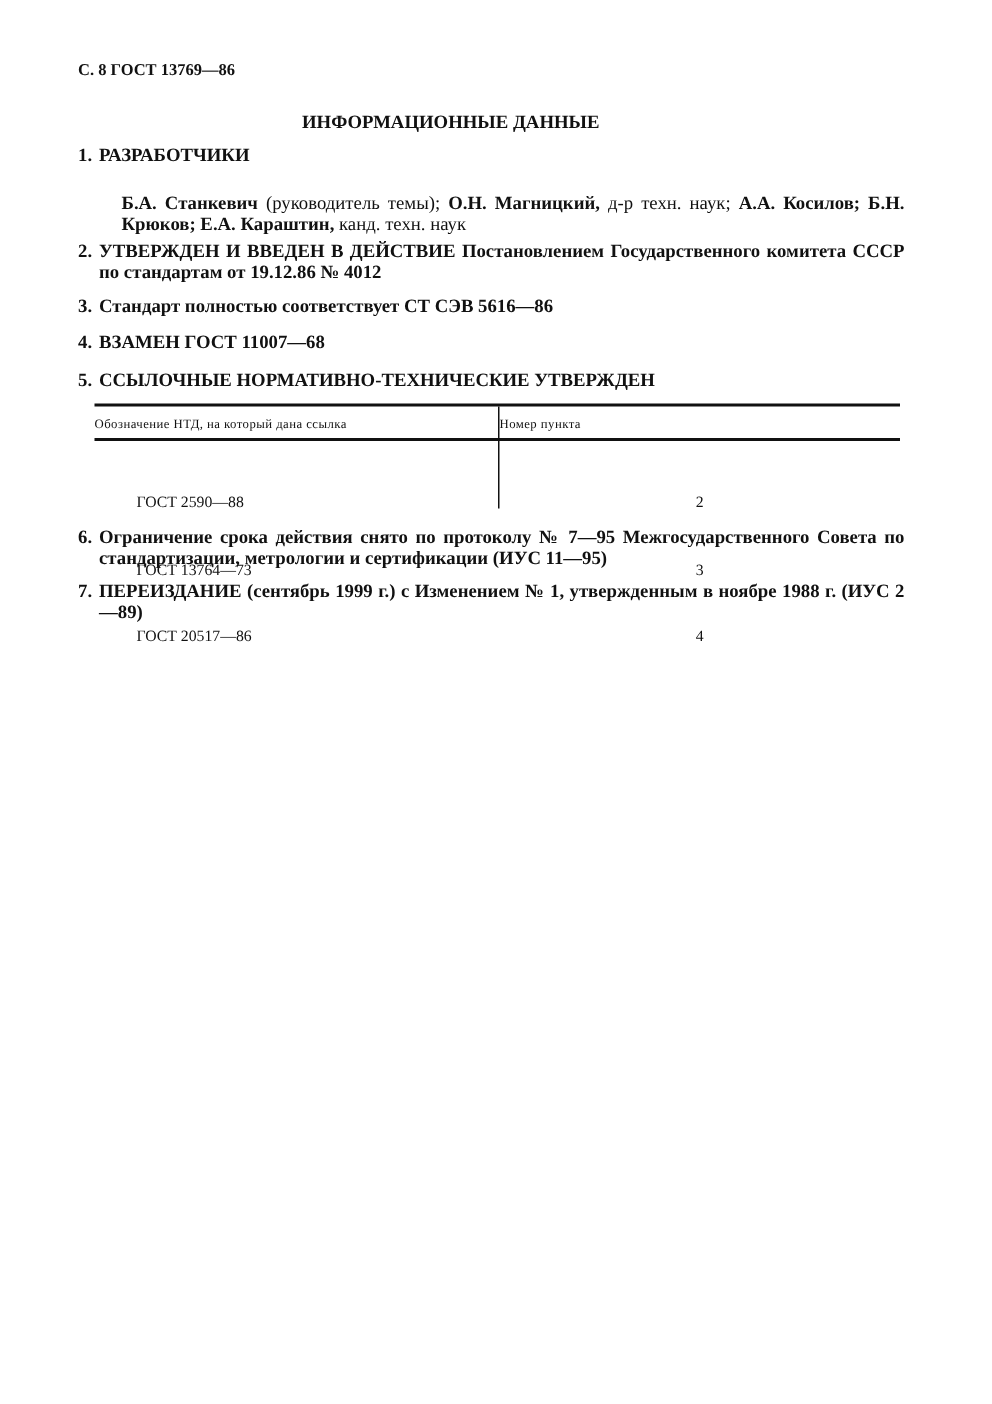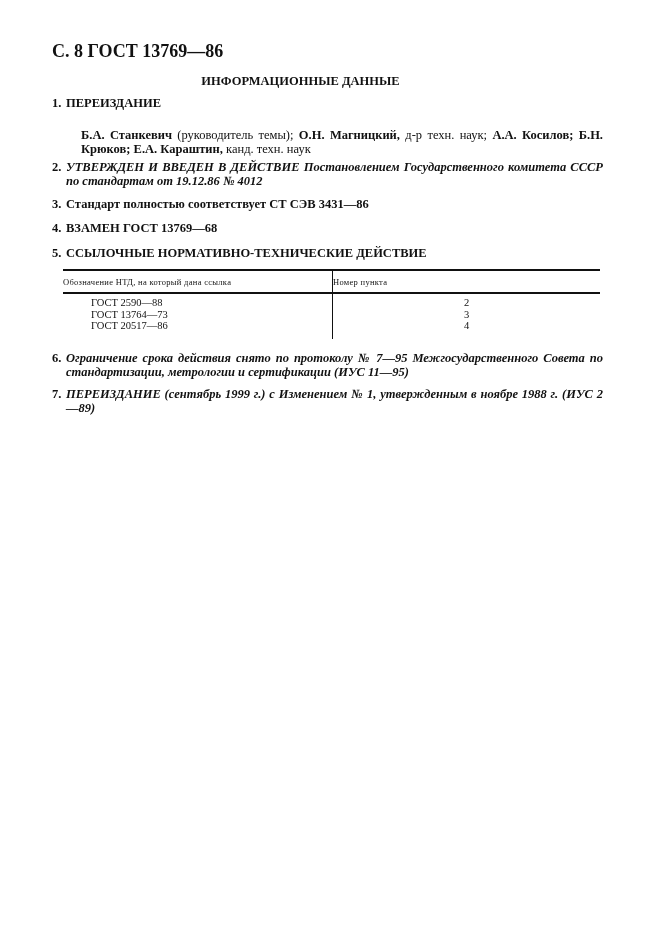--- a/index.html
+++ b/index.html
@@ -10,40 +10,40 @@
     width: 661px; height: 936px;
     position: relative;
     overflow: hidden;
     font-family: "Liberation Serif", "DejaVu Serif", serif;
     color: #111111;
   }
   .abs { position: absolute; }
   .b { font-weight: bold; }
   .running-head {
     left: 52px; top: 41px;
-    font-size: 18px; font-weight: bold;
+    font-size: 11px; font-weight: bold;
   }
   .title {
     left: 0; width: 601px; top: 74px;
     text-align: center;
     font-size: 12.5px; font-weight: bold;
   }
   .section {
     left: 52px; width: 551px;
     font-size: 12.5px; line-height: 14px;
   }
   .section .num {
     position: absolute; left: 0; top: 0;
     font-weight: bold;
   }
   .section .body {
     margin-left: 14px;
     text-align: justify;
   }
-  .section .body.last-line-left { text-align-last: left; font-style: italic; }
+  .section .body.last-line-left { text-align-last: left; }
   .devs {
     left: 81px; width: 522px; top: 128px;
     font-size: 12.5px; line-height: 14px;
     text-align: justify;
     text-align-last: left;
   }
   .table {
     left: 63px; top: 269px; width: 537px;
     font-size: 9.5px;
   }
@@ -66,54 +66,54 @@
   }
   .table .col1 {
     position: absolute; left: 28px; top: 28px;
     font-size: 10.5px; line-height: 11.5px;
   }
   .table .col2 {
     position: absolute; left: 270px; width: 267px; top: 28px;
     text-align: center;
     font-size: 10.5px; line-height: 11.5px;
   }
-  .row { display: block; white-space: nowrap; }
+  .row { display: block; white-space: nowrap; margin-top: 33px; }
 </style>
 </head>
 <body>
 
 <div class="abs running-head">С. 8 ГОСТ 13769—86</div>
 <div class="abs title">ИНФОРМАЦИОННЫЕ ДАННЫЕ</div>
 
 <div class="abs section" style="top:96px;">
   <span class="num">1.</span>
-  <div class="body b">ПЕРЕИЗДАНИЕ</div>
+  <div class="body b">РАЗРАБОТЧИКИ</div>
 </div>
 <div class="abs devs">
   <span class="b">Б.А. Станкевич</span><span> (руководитель темы); </span><span class="b">О.Н. Магницкий,</span><span> д-р техн. наук; </span><span class="b">А.А. Косилов; Б.Н. Крюков; Е.А. Караштин,</span><span> канд. техн. наук</span>
 </div>
 
 <div class="abs section" style="top:160px;">
   <span class="num">2.</span>
   <div class="body b last-line-left"><span>УТВЕРЖДЕН И ВВЕДЕН В ДЕЙСТВИЕ</span><span> Постановлением Государственного комитета СССР по стандартам от 19.12.86 № 4012</span></div>
 </div>
 
 <div class="abs section" style="top:197px;">
   <span class="num">3.</span>
-  <div class="body b">Стандарт полностью соответствует СТ СЭВ 3431—86</div>
+  <div class="body b">Стандарт полностью соответствует СТ СЭВ 5616—86</div>
 </div>
 
 <div class="abs section" style="top:221px;">
   <span class="num">4.</span>
-  <div class="body b">ВЗАМЕН ГОСТ 13769—68</div>
+  <div class="body b">ВЗАМЕН ГОСТ 11007—68</div>
 </div>
 
 <div class="abs section" style="top:246px;">
   <span class="num">5.</span>
-  <div class="body b">ССЫЛОЧНЫЕ НОРМАТИВНО-ТЕХНИЧЕСКИЕ ДЕЙСТВИЕ</div>
+  <div class="body b">ССЫЛОЧНЫЕ НОРМАТИВНО-ТЕХНИЧЕСКИЕ УТВЕРЖДЕН</div>
 </div>
 
 <div class="abs table">
   <div class="rule-top"></div>
   <div class="h1">Обозначение НТД, на который дана ссылка</div>
   <div class="h2">Номер пункта</div>
   <div class="rule-mid"></div>
   <div class="vdiv"></div>
   <div class="col1">
     <span class="row">ГОСТ 2590—88</span>

